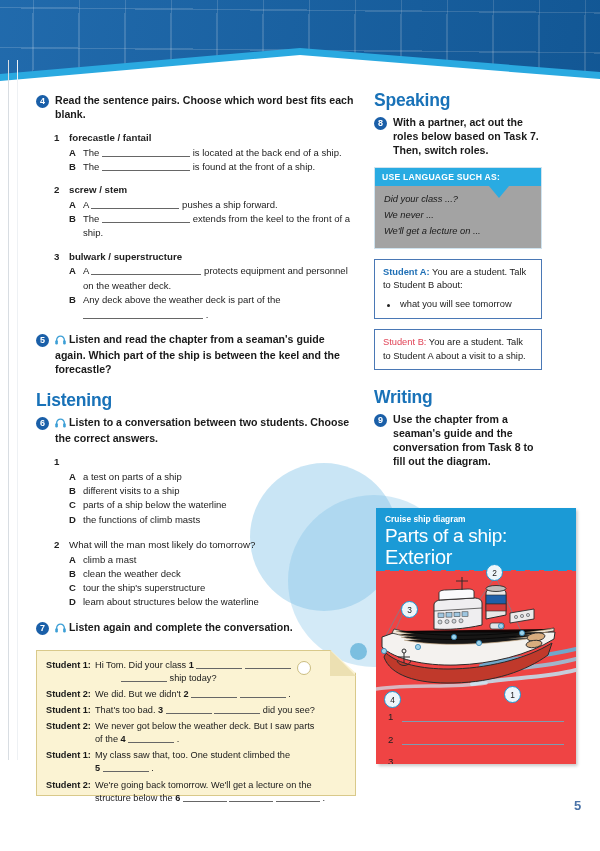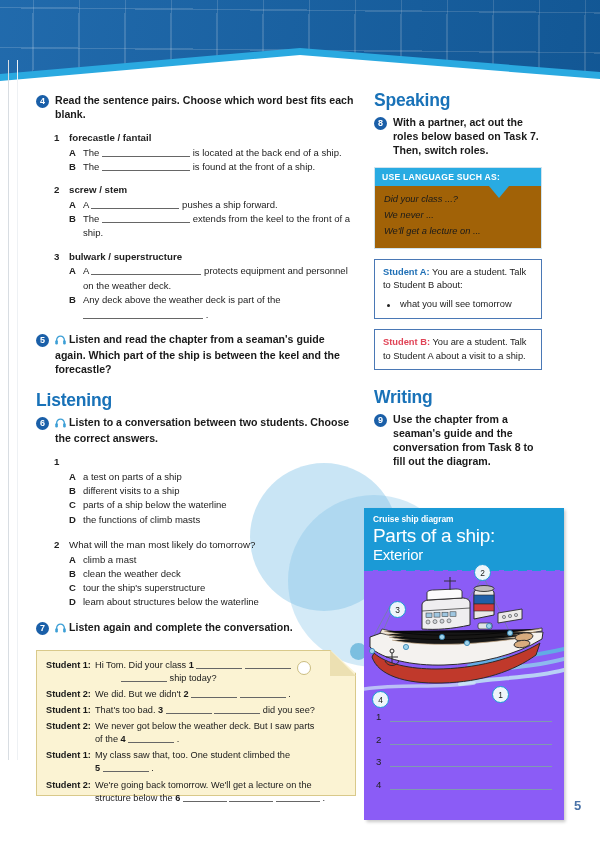--- a/index.html
+++ b/index.html
@@ -105,63 +105,63 @@
     -webkit-clip-path:polygon(0 0, 100% 100%, 0 100%);
     clip-path:polygon(0 0, 100% 100%, 0 100%);
   }
   .dlg{position:absolute;left:46px;top:659px;width:296px;}
   .dline{display:flex;font-size:9.2px;color:#1a1a1a;line-height:1.42;margin-bottom:3px;}
   .dline .who{width:49px;flex:none;font-weight:bold;}
   .dline .say{flex:1;}
 
   
   .use-box{
-    border:1px solid #cfe3ef;background:#a16207;margin-top:5px;position:relative;
+    border:1px solid #cfe3ef;background:#a3a3a3;margin-top:5px;position:relative;
   }
   .use-head{
     background:#29abe2;color:#fff;font-size:8.6px;font-weight:bold;
     letter-spacing:.25px;padding:4px 7px;position:relative;
   }
   .use-tri{
     position:absolute;right:32px;bottom:-12px;width:0;height:0;
     border-left:10px solid transparent;border-right:10px solid transparent;
     border-top:12px solid #29abe2;
   }
   .use-body{padding:6px 9px 8px 9px;}
   .use-body div{font-size:9.3px;font-style:italic;color:#1a1a1a;line-height:1.72;}
 
   .stu-box{
     border:1px solid #4a78b5;background:#fff;padding:6px 8px;margin-top:10px;
     font-size:9.3px;color:#1a1a1a;line-height:1.45;
   }
   .stu-a{color:#1f6fb5;font-weight:bold;}
-  .stu-b{color:#e04356;font-weight:bold;}
+  .stu-b{color:#e04356;font-weight:normal;}
   .bul{margin:4px 0 0 0;padding:0;list-style:none;}
   .bul li{position:relative;padding-left:17px;line-height:1.68;}
   .bul li:before{content:"";position:absolute;left:4px;top:7px;width:3.4px;height:3.4px;border-radius:50%;background:#222;}
 
   
   .diagram{
-    position:absolute;left:364px;top:508px;width:200px;height:312px;
-    background:#8b5cf6;
+    position:absolute;left:376px;top:508px;width:200px;height:256px;
+    background:#ef4444;
     box-shadow:1.5px 2px 3px rgba(0,0,0,.22);
     overflow:hidden;
   }
   .dg-head{
     position:absolute;left:0;top:0;width:200px;height:62px;background:#1b9ad6;
   }
   .dg-scallop{
     position:absolute;left:0;top:56px;width:200px;height:7px;
     background-image:repeating-linear-gradient(to right,#1b9ad6 0 9px, transparent 9px 14px);
   }
   .dg-kicker{
     position:absolute;left:9px;top:6px;color:#fff;font-size:8.4px;font-weight:bold;
   }
   .dg-t1{position:absolute;left:9px;top:17px;color:#fff;font-size:19px;letter-spacing:-.3px;}
-  .dg-t2{position:absolute;left:9px;top:38px;color:#fff;font-size:15px;letter-spacing:-.2px;}
+  .dg-t2{position:absolute;left:9px;top:38px;color:#fff;font-size:20px;letter-spacing:-.2px;}
 
   .dg-art{position:absolute;left:0;top:63px;width:200px;height:140px;}
   .callout{
     position:absolute;width:15px;height:15px;border-radius:50%;
     border:1.3px solid #1b9ad6;background:#eef5fa;color:#1a1a1a;
     font-size:8.4px;display:flex;align-items:center;justify-content:center;
   }
   .ans{position:absolute;left:12px;top:202px;width:176px;}
   .ansrow{display:flex;align-items:flex-end;margin-bottom:10.5px;}
   .ansrow .an{width:14px;font-size:9.6px;color:#222;}

